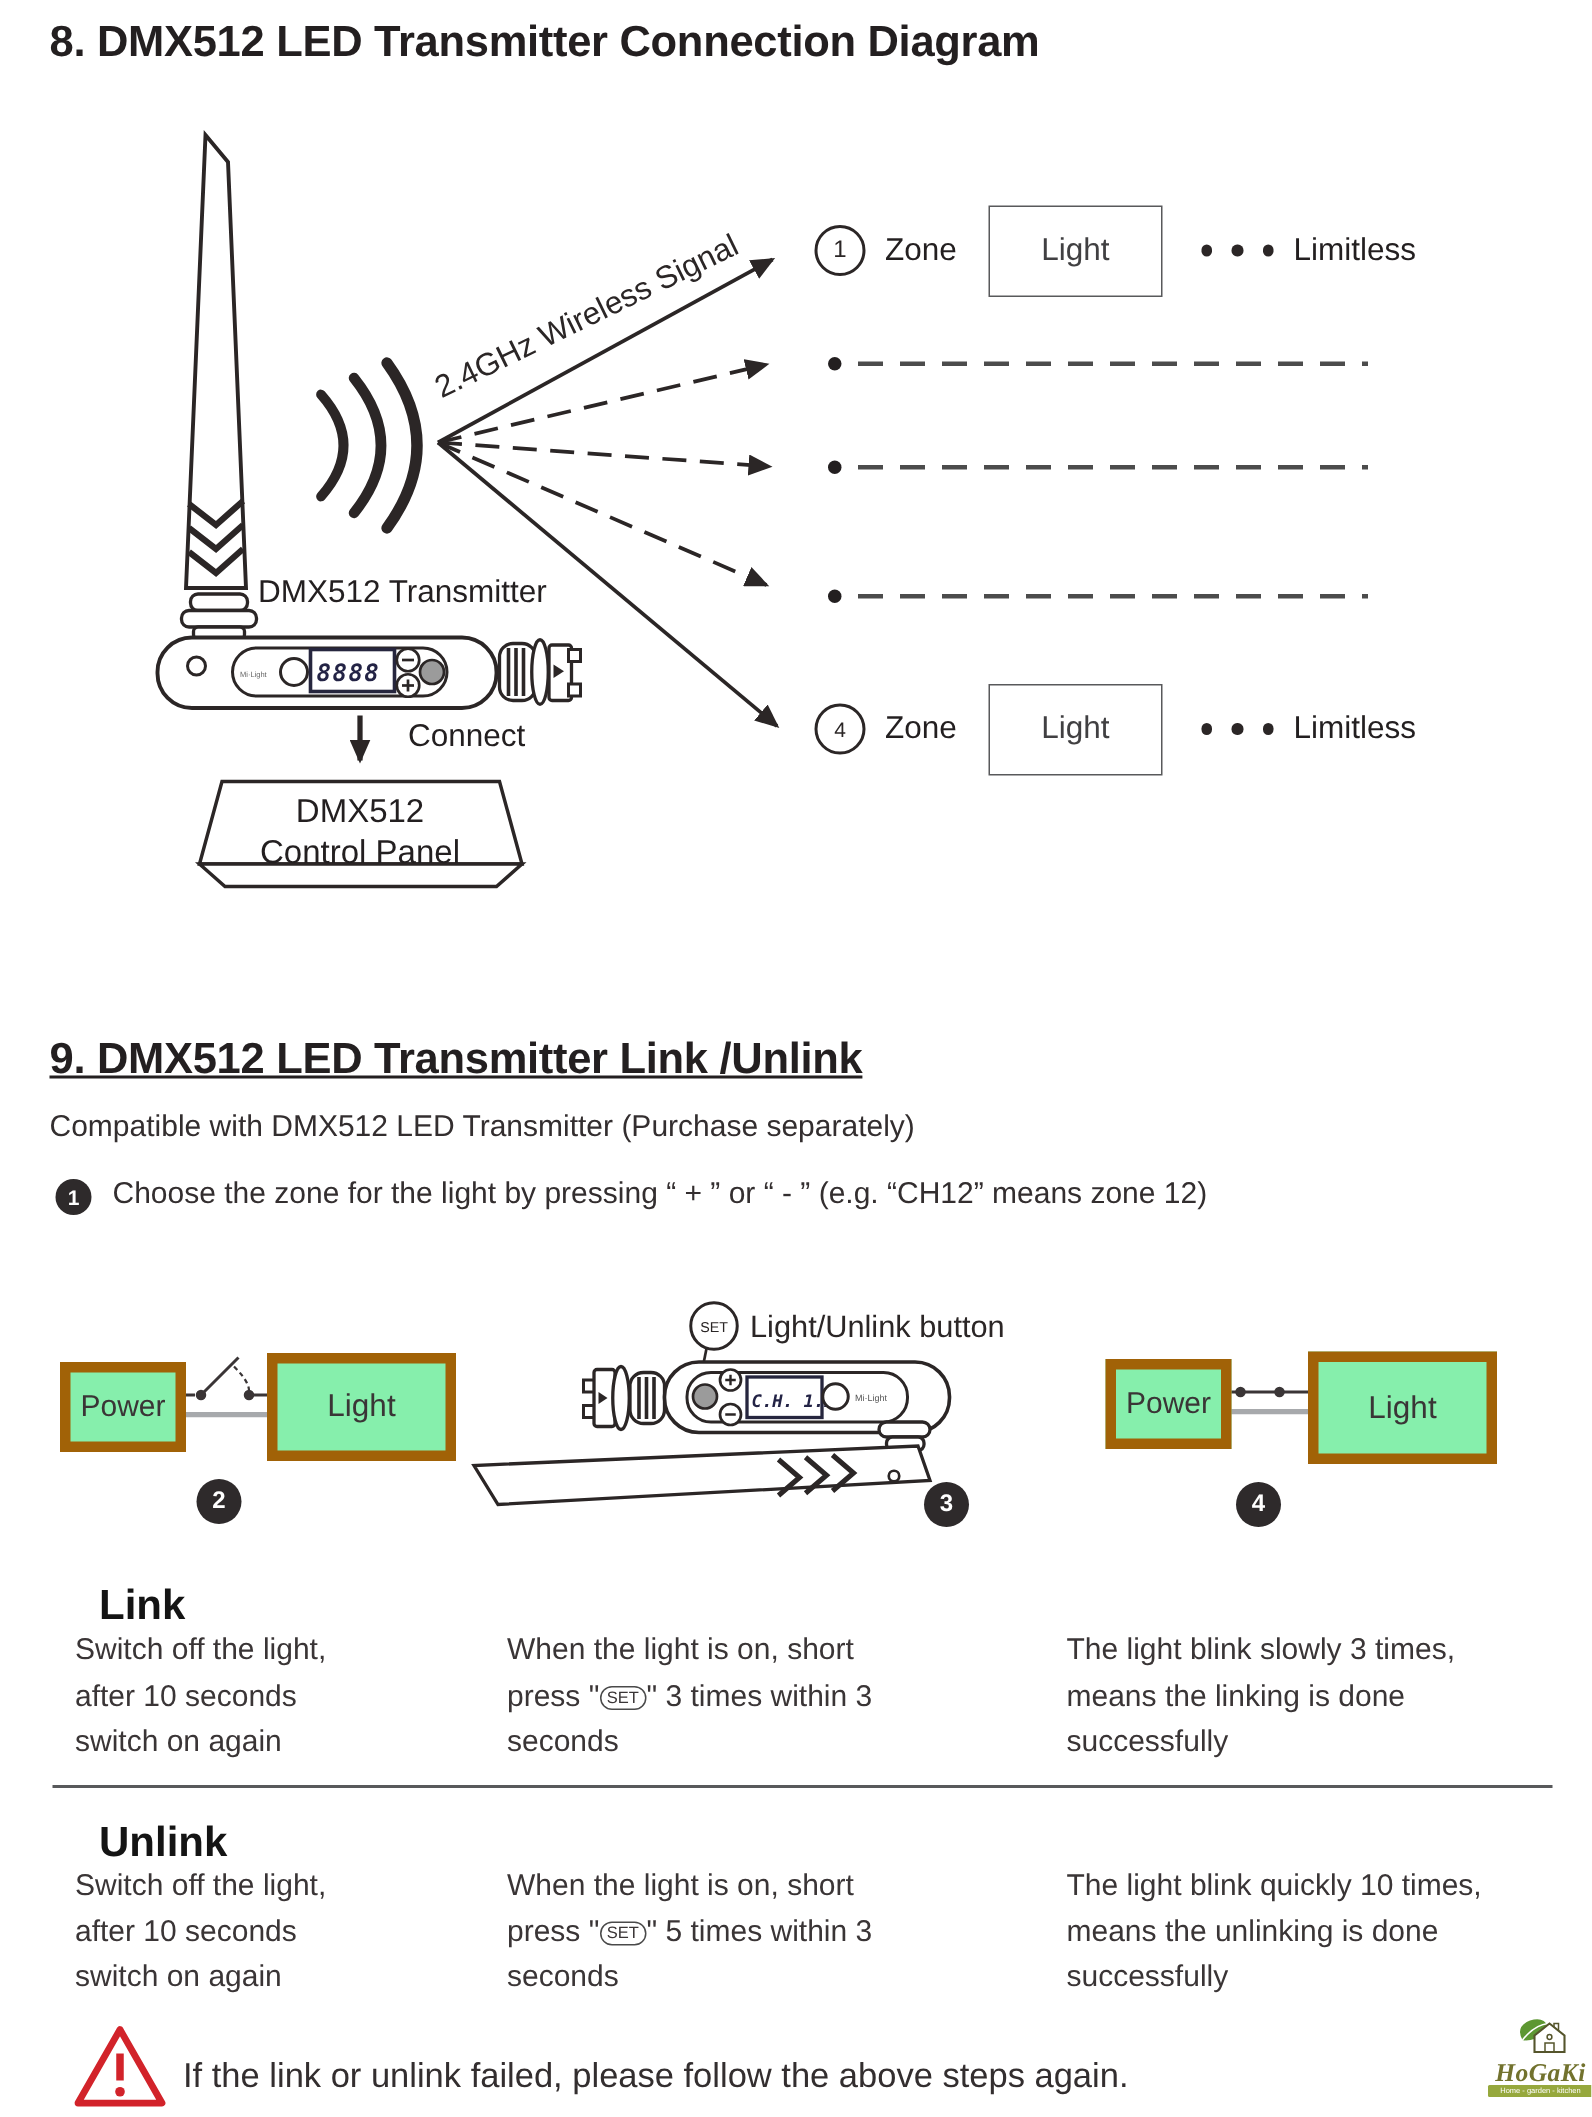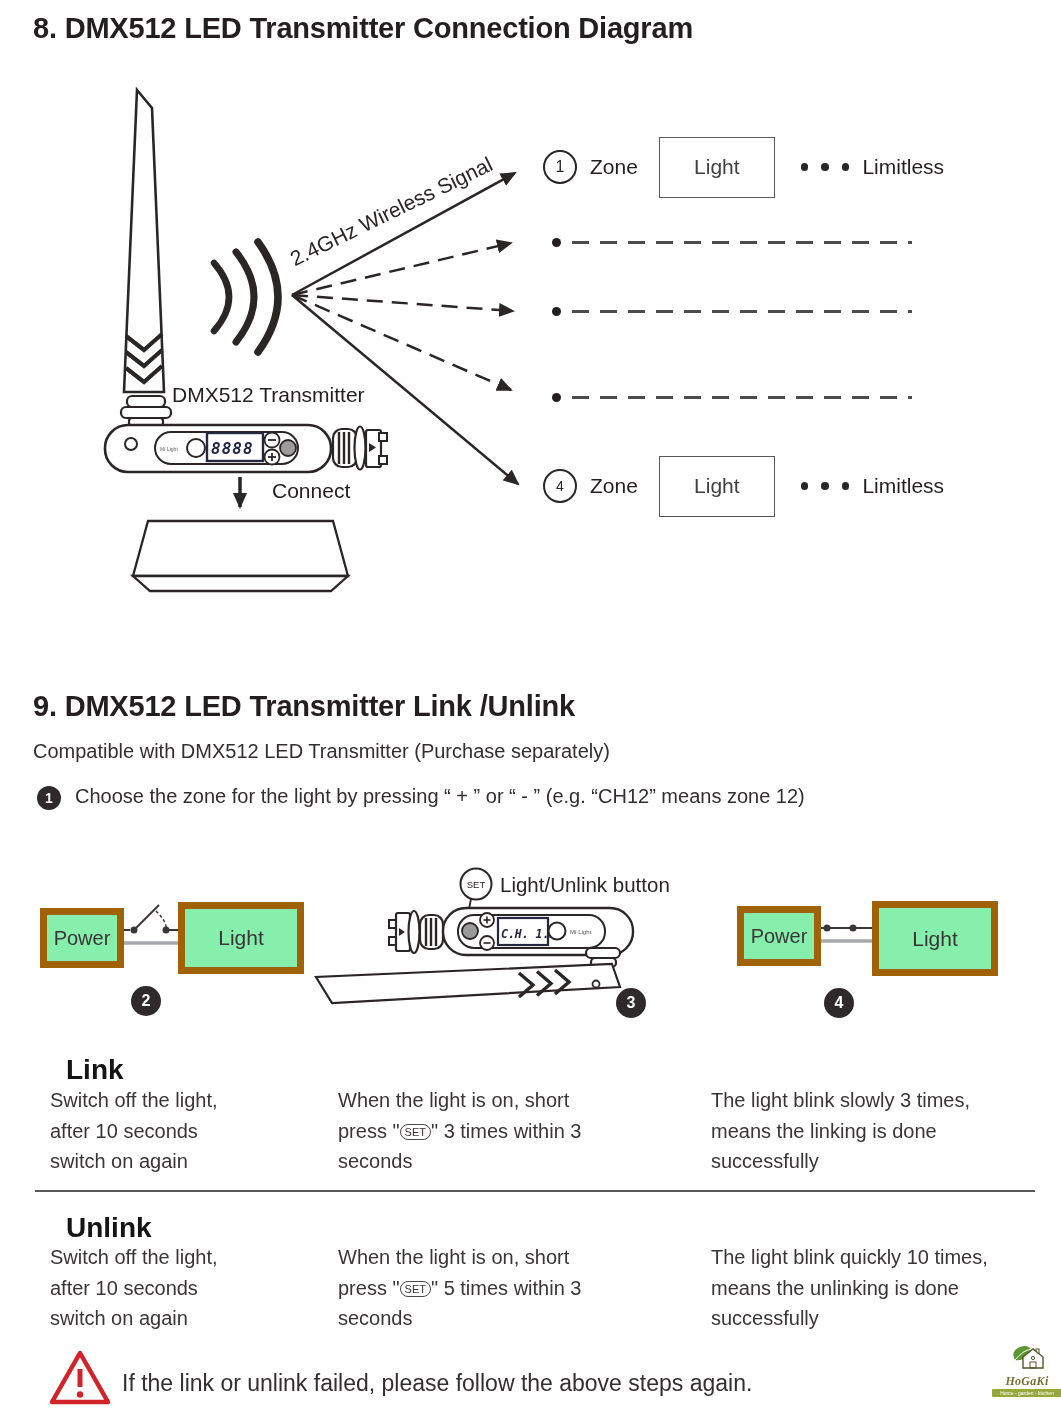--- a/index.html
+++ b/index.html
@@ -2,21 +2,21 @@
 <html><head>
 <meta charset="utf-8">
 <style>
   html,body{margin:0;padding:0;background:#ffffff;}
   .page{
     position:relative;width:1061px;height:1411px;background:#fff;overflow:hidden;
     font-family:"Liberation Sans",sans-serif;color:#332e2f;
   }
   .abs{position:absolute;}
   h1.title8{left:33px;top:12px;margin:0;font-size:29px;font-weight:bold;color:#231f20;letter-spacing:-0.2px;}
-  h2.title9{left:33px;top:690px;margin:0;font-size:29px;font-weight:bold;color:#231f20;letter-spacing:-0.2px;}
+  h2.title9{left:33px;top:690px;margin:0;font-size:29px;font-weight:bold;color:#231f20;letter-spacing:-0.2px;text-decoration:underline;}
   .subtitle{left:33px;top:740px;font-size:20px;color:#332e2f;}
   .rot-label{
     left:297px;top:247px;font-size:21px;color:#2b2626;white-space:nowrap;
     transform:rotate(-26deg);transform-origin:0 100%;
   }
   .transmitter-label{left:172px;top:383px;font-size:21px;color:#231f20;}
   .connect-label{left:272px;top:479px;font-size:21px;color:#231f20;}
   .cp-text{left:140px;top:527px;width:200px;text-align:center;font-size:22px;line-height:27px;color:#231f20;}
   .zone-row{display:flex;align-items:center;height:62px;}
   .zone-row.first{left:543px;top:136px;}
@@ -71,21 +71,21 @@
   .u-col2{left:338px;top:1242px;width:300px;}
   .u-col3{left:711px;top:1242px;width:340px;}
   .set-pill{
     display:inline-block;border:1.6px solid #4a4a4a;border-radius:10px;
     font-size:11px;line-height:14px;padding:0 4px;position:relative;top:-2px;color:#3a3536;white-space:nowrap;
   }
   .divider{left:35px;top:1190px;width:1000px;height:2px;background:#58595b;}
   .warning-text{left:122px;top:1370px;font-size:23px;color:#332e2f;}
   .logo{left:992px;top:1344px;width:70px;text-align:center;}
   .logo-name{font-family:"Liberation Serif",serif;font-style:italic;font-weight:bold;
-    font-size:12px;color:#72722e;line-height:14px;letter-spacing:0.3px;}
+    font-size:17px;color:#72722e;line-height:14px;letter-spacing:0.3px;}
   .logo-bar{margin-top:1px;background:#96a83d;color:#fff;font-size:5px;line-height:8px;height:8px;
     border-radius:1px;white-space:nowrap;overflow:hidden;}
   .seg{font-family:"DejaVu Sans Mono",monospace;font-weight:bold;font-style:italic;fill:#232345;}
   svg text{font-family:"Liberation Sans",sans-serif;}
 </style>
 </head>
 <body>
 
 <div class="page">
 
@@ -152,20 +152,24 @@
 
     <g stroke="#2b2626" fill="#ffffff" stroke-width="2.3">
       <polygon points="148,521 333,521 348,576 133,576"></polygon>
       <polygon points="133,576 348,576 331,591 150,591"></polygon>
     </g>
   </svg>
 
   <div class="abs rot-label">2.4GHz Wireless Signal</div>
   <div class="abs transmitter-label">DMX512 Transmitter</div>
   <div class="abs connect-label">Connect</div>
+  <div class="abs cp-text">
+    <div>DMX512</div>
+    <div>Control Panel</div>
+  </div>
 
   <div class="abs zone-row first">
     <div class="zone-circle">1</div>
     <div class="zone-word">Zone</div>
     <div class="light-box">Light</div>
     <div class="dots">
         <i></i>
         <i></i>
         <i></i>
       </div>

